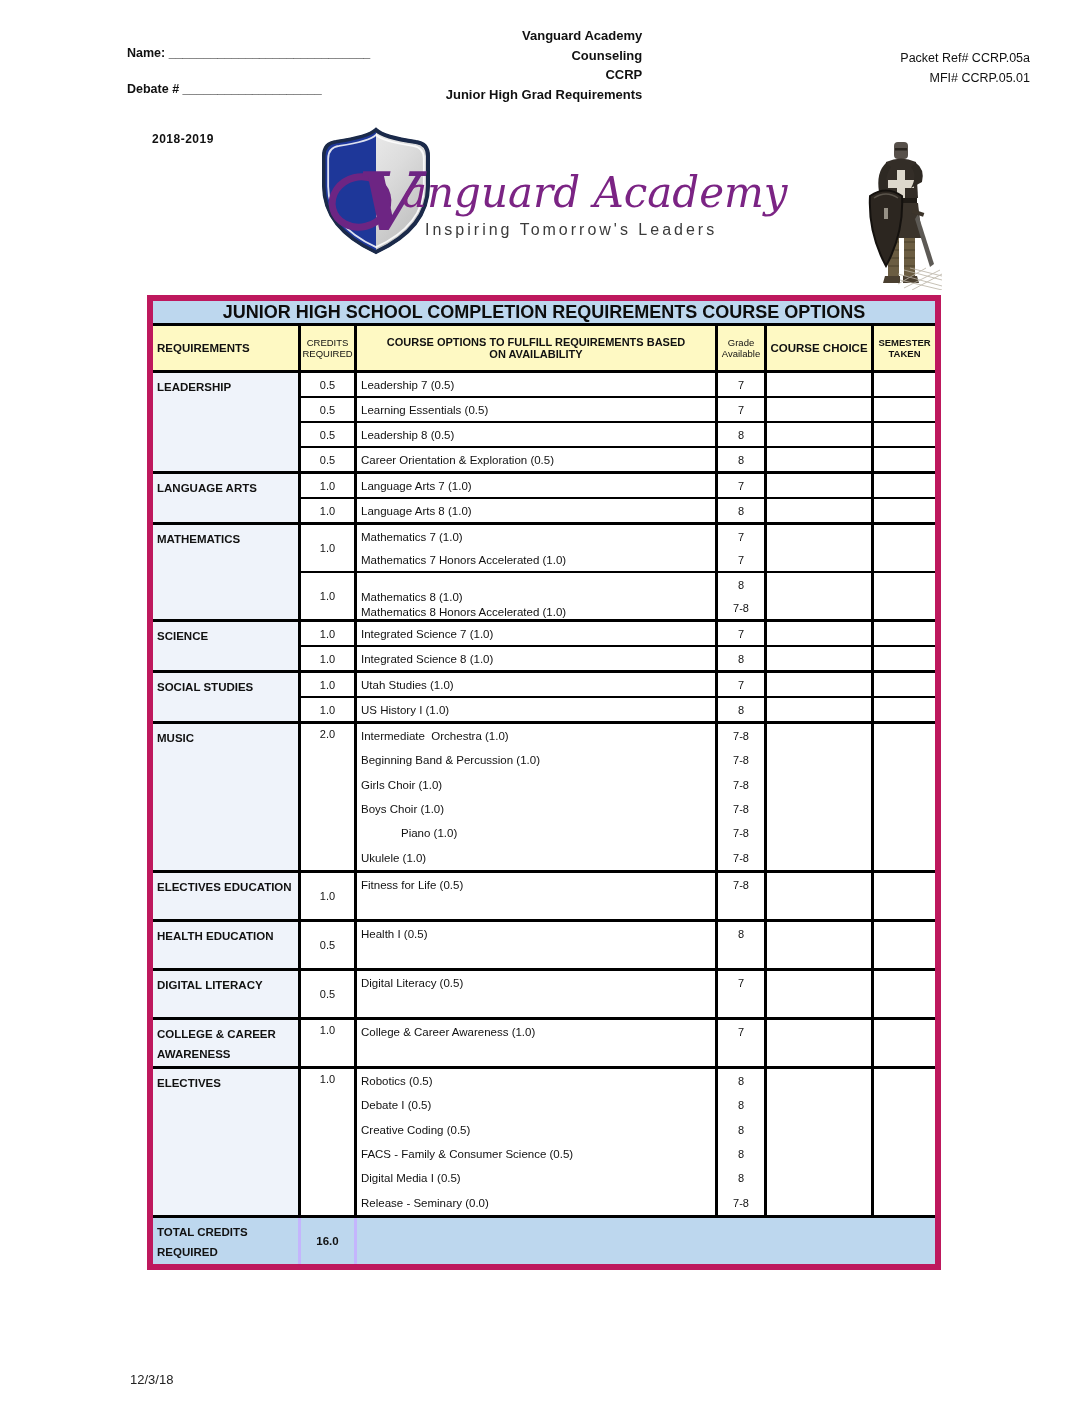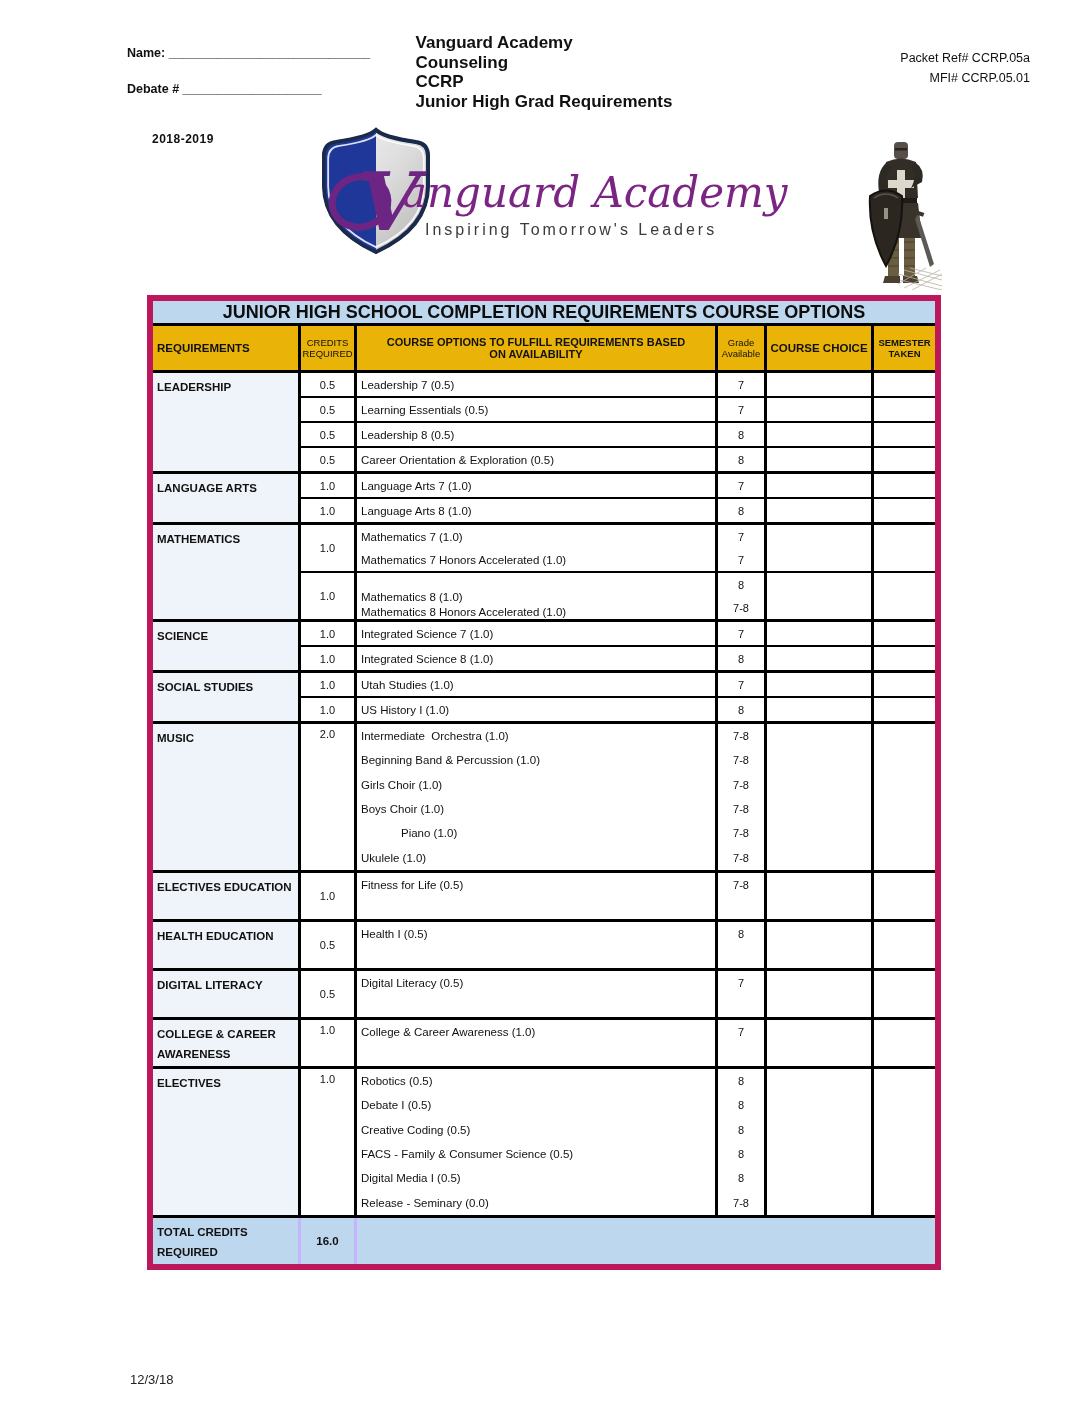--- a/index.html
+++ b/index.html
@@ -4,37 +4,37 @@
 <style>
   html,body{margin:0;padding:0;}
   body{
     width:1088px;height:1408px;position:relative;background:#fff;
     font-family:"Liberation Sans",sans-serif;color:#111;overflow:hidden;
   }
   .abs{position:absolute;}
   
   .name-block{left:127px;top:46px;font-size:12.5px;font-weight:bold;}
   .name-row{margin-bottom:22px;white-space:pre;}
-  .center-block{left:50%;transform:translateX(-50%);top:33px;text-align:left;
-    font-size:17px;font-weight:bold;line-height:19.5px;}
+  .center-block{left:50%;transform:translateX(-50%);top:26px;text-align:right;
+    font-size:13px;font-weight:bold;line-height:19.5px;}
   .ref-block{right:58px;top:48px;text-align:right;font-size:12.5px;line-height:20px;}
   .year{left:152px;top:132px;font-size:12px;font-weight:bold;letter-spacing:.5px;}
   
   .shield{left:316px;top:126px;}
   .wordmark{left:402px;top:168px;font-family:"DejaVu Serif",serif;font-style:italic;
     font-size:42px;color:#7B2484;white-space:nowrap;}
   .tagline{left:425px;top:221px;font-size:16px;letter-spacing:3px;color:#3b3b3b;white-space:nowrap;}
   .knight{left:860px;top:138px;}
   
   .tbl{left:147px;top:295px;width:782px;background:#000;border:6px solid #be185d;
     display:flex;flex-direction:column;gap:3px;}
   .t-title{background:#BDD7EE;height:22px;display:flex;align-items:center;justify-content:center;
     font-weight:bold;font-size:18px;color:#0d0d0d;}
   .hrow{display:flex;gap:3px;height:44px;background:#000;}
-  .hc{background:#eab308;display:flex;align-items:center;justify-content:center;
+  .hc{background:#fef9c3;display:flex;align-items:center;justify-content:center;
     text-align:center;font-size:9.5px;box-sizing:border-box;}
   .c-req{width:145px;justify-content:flex-start;padding-left:4px;text-align:left;
     font-weight:bold;font-size:11.5px;}
   .c-cr{width:53px;padding:0 4px;}
   .c-co{width:358px;font-weight:bold;font-size:11px;padding:0 22px;}
   .c-gr{width:46px;padding:0 3px;}
   .c-ch{width:104px;font-weight:bold;font-size:11.5px;}
   .c-se{width:61px;font-weight:bold;font-size:9.5px;padding:0 6px;}
   .sec{display:flex;gap:3px;background:#000;}
   .req{width:145px;background:#EFF3FA;font-weight:bold;font-size:11.5px;

